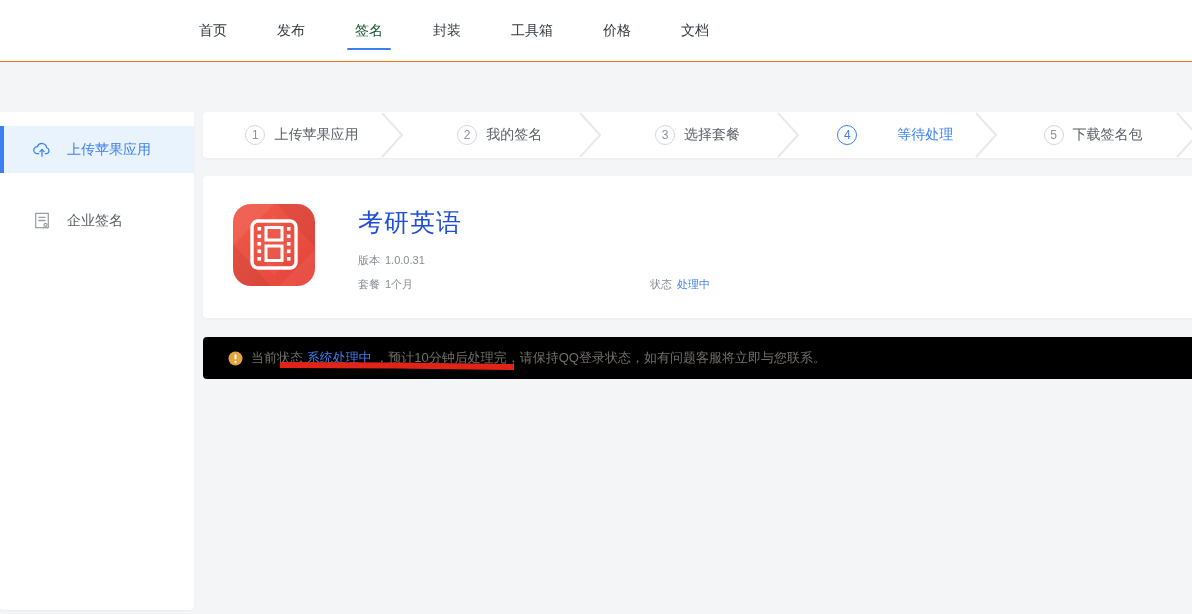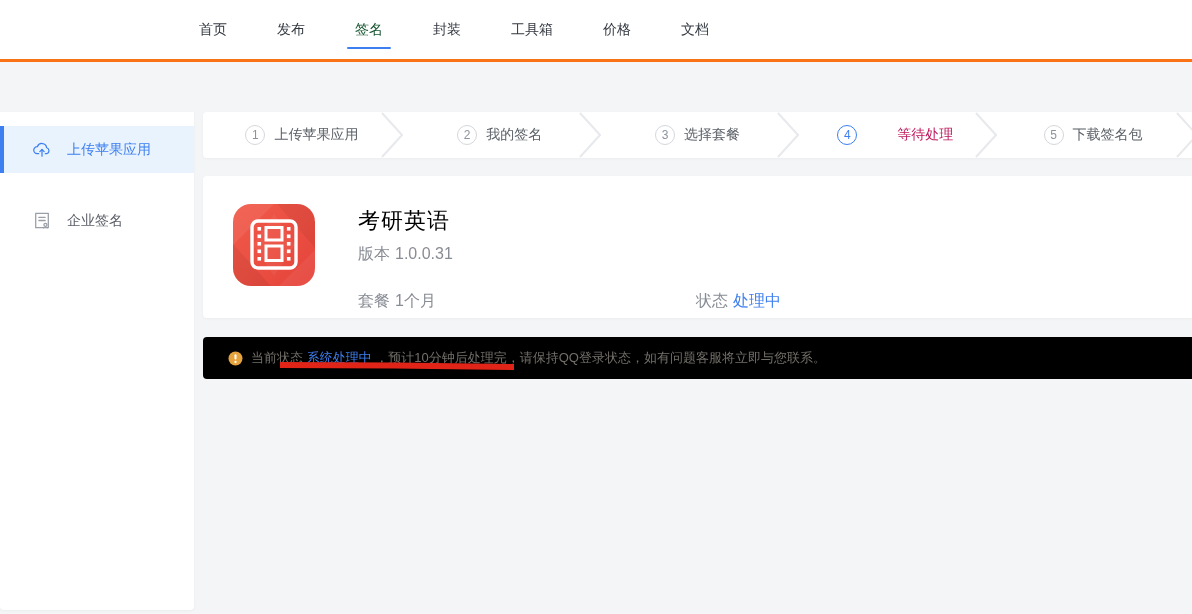--- a/index.html
+++ b/index.html
@@ -2,21 +2,21 @@
 <html><head>
 <meta charset="utf-8">
 <style>
   * { margin:0; padding:0; box-sizing:border-box; }
   html,body { width:1192px; height:614px; overflow:hidden;
     font-family:"Liberation Sans","DejaVu Sans",sans-serif; background:#f4f5f7; }
   .stage { position:relative; width:1192px; height:614px; }
 
   
   .topnav { position:absolute; left:0; top:0; width:1192px; height:62px;
-    background:#ffffff; border-bottom:3px solid #f97316;
+    background:#ffffff; border-bottom:1px solid #f97316;
     display:flex; align-items:center; padding-left:199px; gap:50px; z-index:5; }
   .nav-item { position:relative; font-size:14px; color:#333840; cursor:pointer; white-space:nowrap; }
   .nav-item.active { color:#14532d; }
   .nav-item.active::after { content:""; position:absolute; left:-8px; right:-8px; top:26px;
     height:2px; background:#3d7ff0; border-radius:1px; }
 
   
   .breadcrumb { position:absolute; left:5px; top:81px; font-size:14px; color:#303133; }
   .breadcrumb .sep { color:#9aa0a8; margin:0 7px; }
   .breadcrumb .current { color:#5a5e66; }
@@ -36,33 +36,33 @@
   
   .steps-card { position:absolute; left:203px; top:112px; width:989px; height:46px;
     background:#ffffff; border-radius:4px 0 0 4px; box-shadow:0 1px 3px rgba(0,0,0,0.04);
     display:flex; overflow:hidden; }
   .step { flex:1; display:flex; align-items:center; justify-content:center; gap:9px; }
   .step-num { width:20px; height:20px; border:1px solid #d4d7dc; border-radius:50%;
     display:flex; align-items:center; justify-content:center;
     font-size:12px; color:#8d939c; flex:0 0 auto; }
   .step-label { font-size:14px; color:#5b6067; white-space:nowrap; }
   .step.active .step-num { border-color:#3d7ff0; color:#3d7ff0; }
-  .step.active .step-label { color:#be185d;margin-left:31px; }
+  .step.active .step-label { color:#3b82f6;margin-left:31px; }
   .chev { position:absolute; top:0; }
 
   
   .app-card { position:absolute; left:203px; top:176px; width:989px; height:142px;
     background:#ffffff; border-radius:4px 0 0 4px; box-shadow:0 1px 3px rgba(0,0,0,0.04); }
   .app-icon { position:absolute; left:30px; top:28px; width:82px; height:82px;
     border-radius:18px; overflow:hidden; background:linear-gradient(135deg,#f15b4a,#e5433a); }
-  .app-title { position:absolute; left:155px; top:30px; font-size:22px; color:#000000;
+  .app-title { position:absolute; left:155px; top:30px; font-size:25px; color:#1d4ed8;
     font-weight:500; letter-spacing:1px; }
-  .app-meta { position:absolute; left:155px; top:66px; display:grid;
+  .app-meta { position:absolute; left:155px; top:72px; display:grid;
     grid-template-columns:97px 195px auto; grid-auto-rows:24px;
-    font-size:16px; color:#888c94;gap:23px; }
+    font-size:11px; color:#888c94; }
   .meta-cell { display:flex; align-items:center; gap:5px; white-space:nowrap; }
   .meta-status .value { color:#3d7ff0; }
 
   
   .alert { position:absolute; left:203px; top:337px; width:989px; height:42px;
     background:#000000; border-radius:4px 0 0 4px;
     display:flex; align-items:center; padding-left:25px; gap:8px; }
   .alert-text { font-size:13px; color:#73706a; }
   .alert-link { color:#3d7ff0; text-decoration:underline; cursor:pointer; }
 

